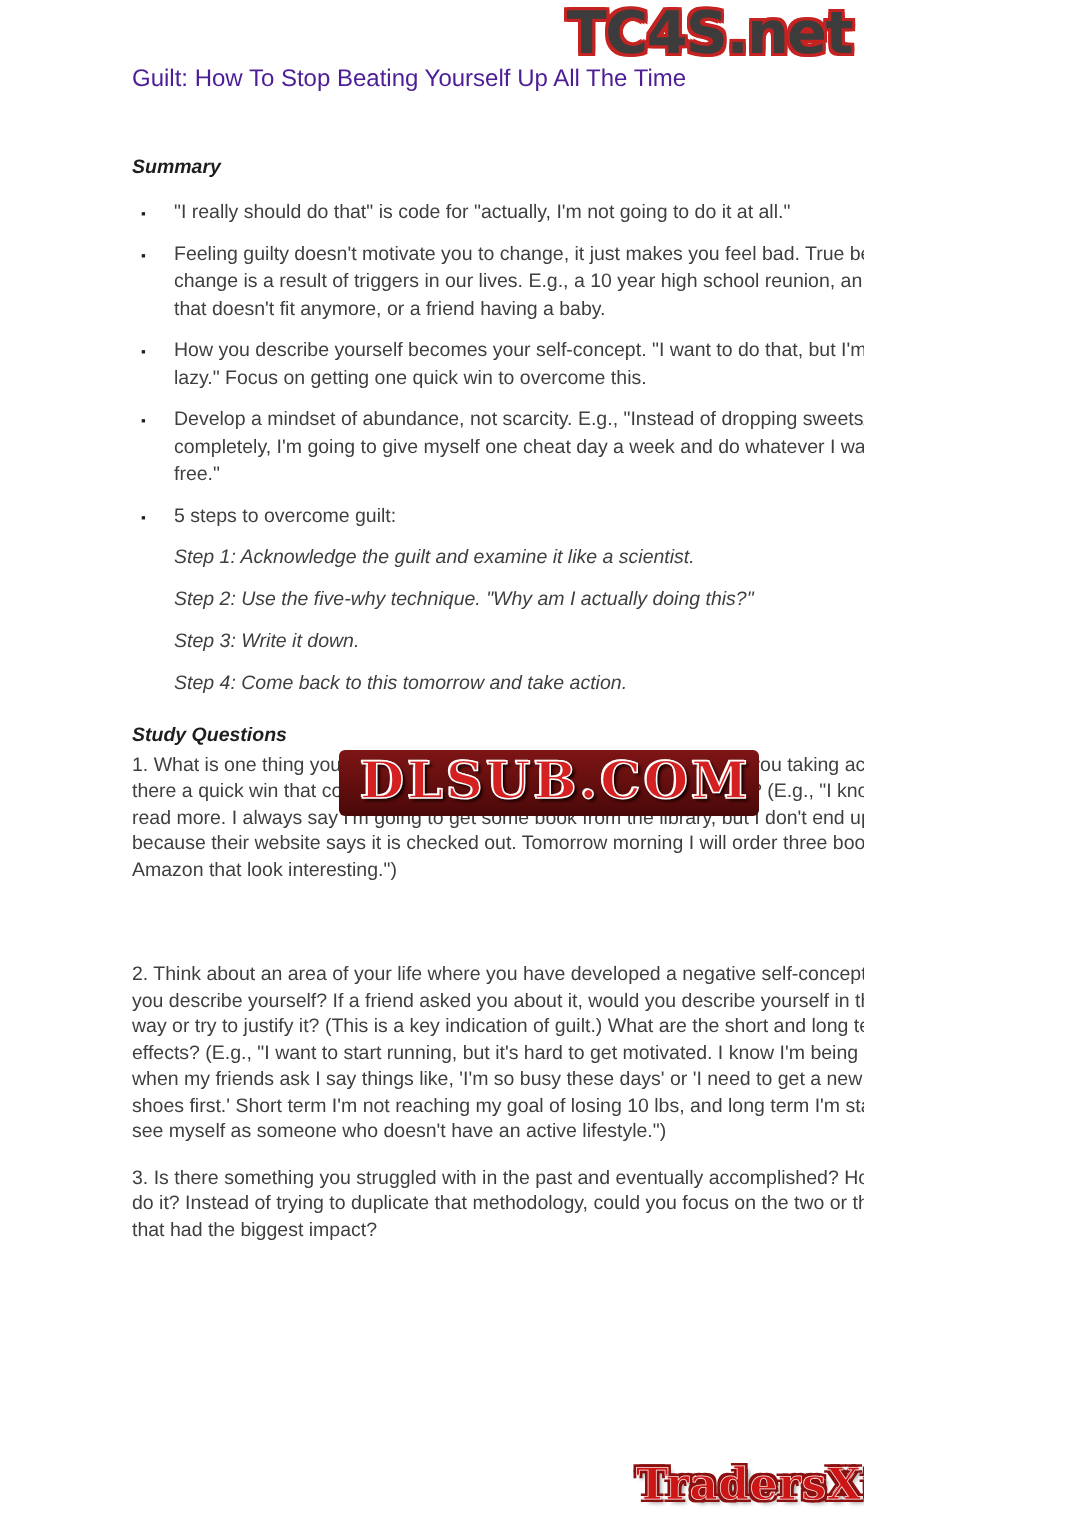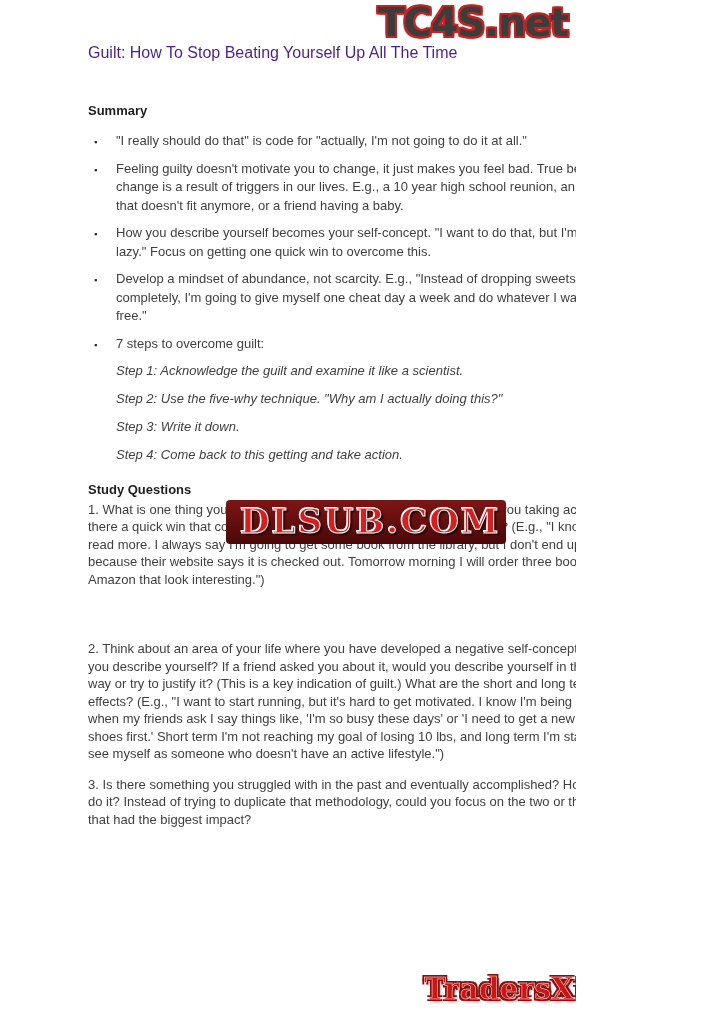--- a/index.html
+++ b/index.html
@@ -27,21 +27,21 @@
       0 -2px 0 #c52222, 0 2px 0 #c52222,
       -2px 0 0 #c52222, 2px 0 0 #c52222;
   }
   .doc { position: absolute; left: 88px; top: 44px; width: 552px; }
   .title {
     font-size: 16px;
     font-weight: normal;
     color: #4c1d95;
     margin: 0;
   }
-  .heading { font-size: 13px; font-weight: bold; color: #1e1e1e; margin: 0; }
+  .heading { font-size: 13px; font-weight: bold; color: #1e1e1e; margin: 0; font-style: italic; }
   .summary-heading { margin-top: 41px; }
   .bullets { margin: 14px 0 0 0; padding: 0; list-style: none; }
   .bullet {
     position: relative;
     padding-left: 28px;
     margin-bottom: 9px;
     font-size: 13px;
     line-height: 18.5px;
     color: #3f3f3f;
   }
@@ -126,29 +126,29 @@
       <li class="bullet">
         <span class="bullet-marker">▪</span>
         <span>How you describe yourself becomes your self-concept. "I want to do that, but I'm just really lazy." Focus on getting one quick win to overcome this.</span>
       </li>
       <li class="bullet">
         <span class="bullet-marker">▪</span>
         <span>Develop a mindset of abundance, not scarcity. E.g., "Instead of dropping sweets/carbs/T.V. completely, I'm going to give myself one cheat day a week and do whatever I want guilt free."</span>
       </li>
       <li class="bullet">
         <span class="bullet-marker">▪</span>
-        <span>7 steps to overcome guilt:</span>
+        <span>5 steps to overcome guilt:</span>
       </li>
     </ul>
 
     <div class="steps">
       <div class="step">Step 1: Acknowledge the guilt and examine it like a scientist.</div>
       <div class="step">Step 2: Use the five-why technique. "Why am I actually doing this?"</div>
       <div class="step">Step 3: Write it down.</div>
-      <div class="step">Step 4: Come back to this getting and take action.</div>
+      <div class="step">Step 4: Come back to this tomorrow and take action.</div>
     </div>
 
     <h2 class="heading sq-heading">Study Questions</h2>
 
     <p class="question">1. What is one thing you are constantly feeling guilty about? Why aren't you taking action? Is there a quick win that could help you overcome this in the next 48 hours? (E.g., "I know I should read more. I always say I'm going to get some book from the library, but I don't end up doing it because their website says it is checked out. Tomorrow morning I will order three books from Amazon that look interesting.")</p>
     <p class="question q2">2. Think about an area of your life where you have developed a negative self-concept. How do you describe yourself? If a friend asked you about it, would you describe yourself in the same way or try to justify it? (This is a key indication of guilt.) What are the short and long term effects? (E.g., "I want to start running, but it's hard to get motivated. I know I'm being lazy, but when my friends ask I say things like, 'I'm so busy these days' or 'I need to get a new pair of shoes first.' Short term I'm not reaching my goal of losing 10 lbs, and long term I'm starting to see myself as someone who doesn't have an active lifestyle.")</p>
     <p class="question q3">3. Is there something you struggled with in the past and eventually accomplished? How did you do it? Instead of trying to duplicate that methodology, could you focus on the two or three steps that had the biggest impact?</p>
 
   </div>
 

